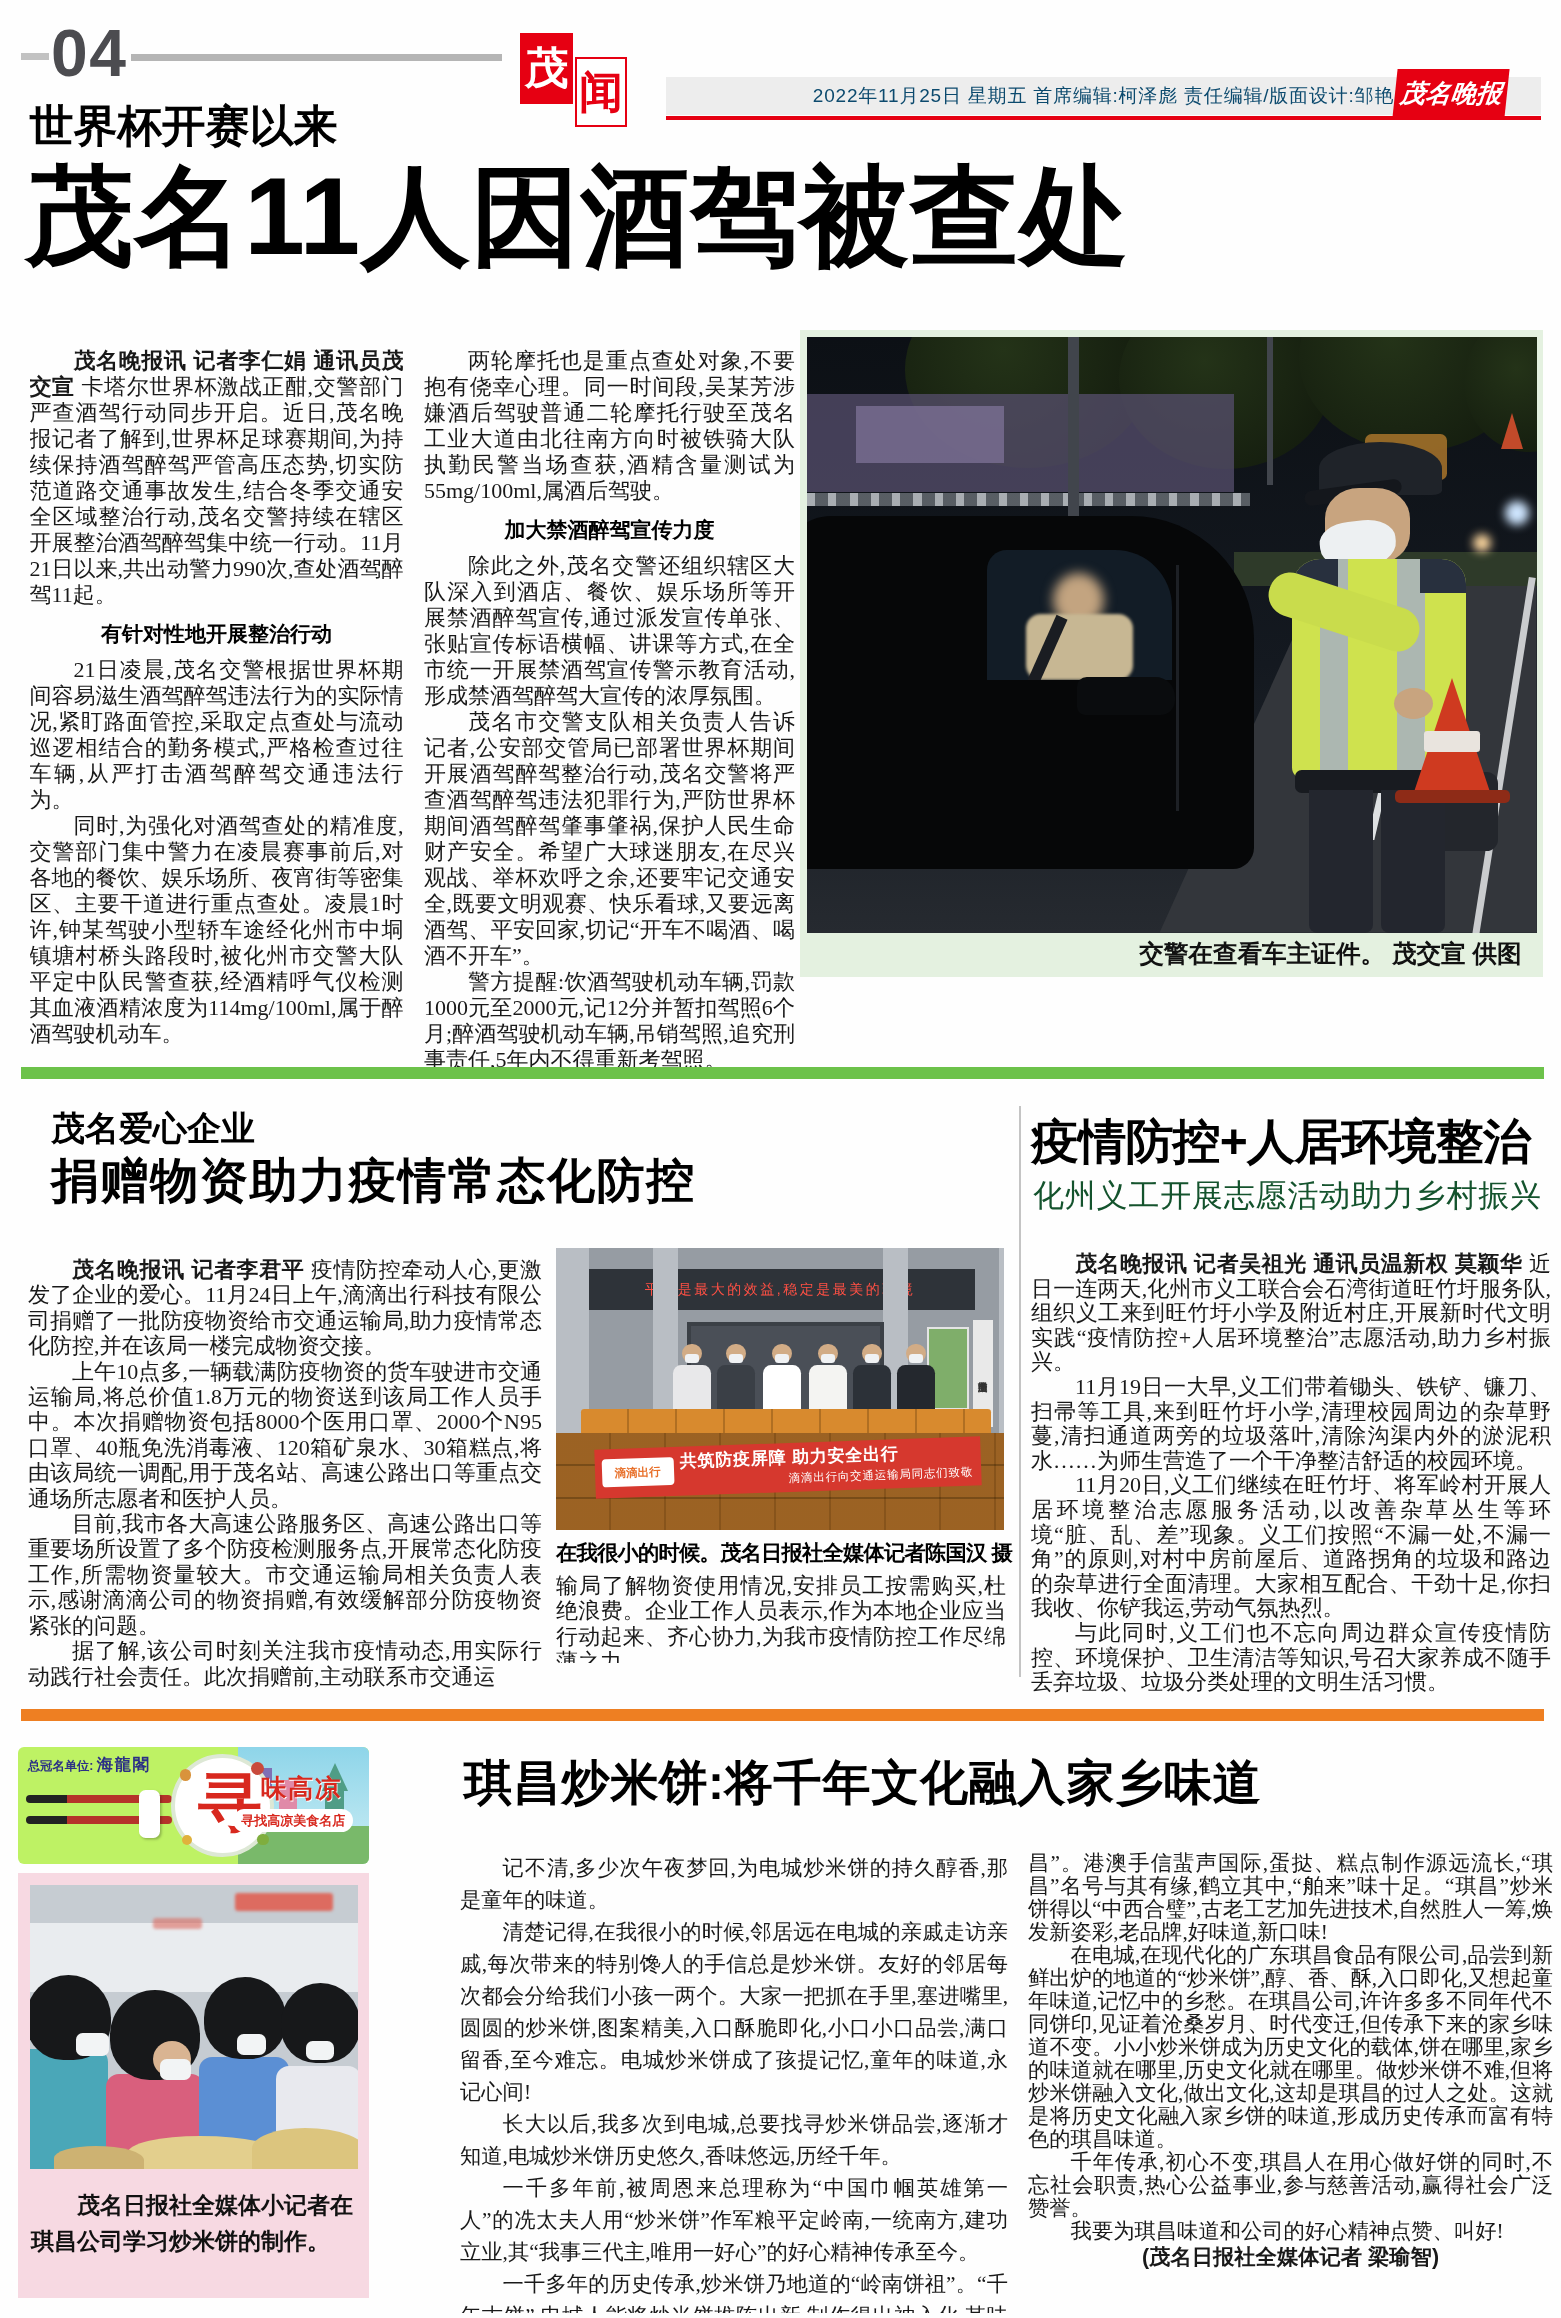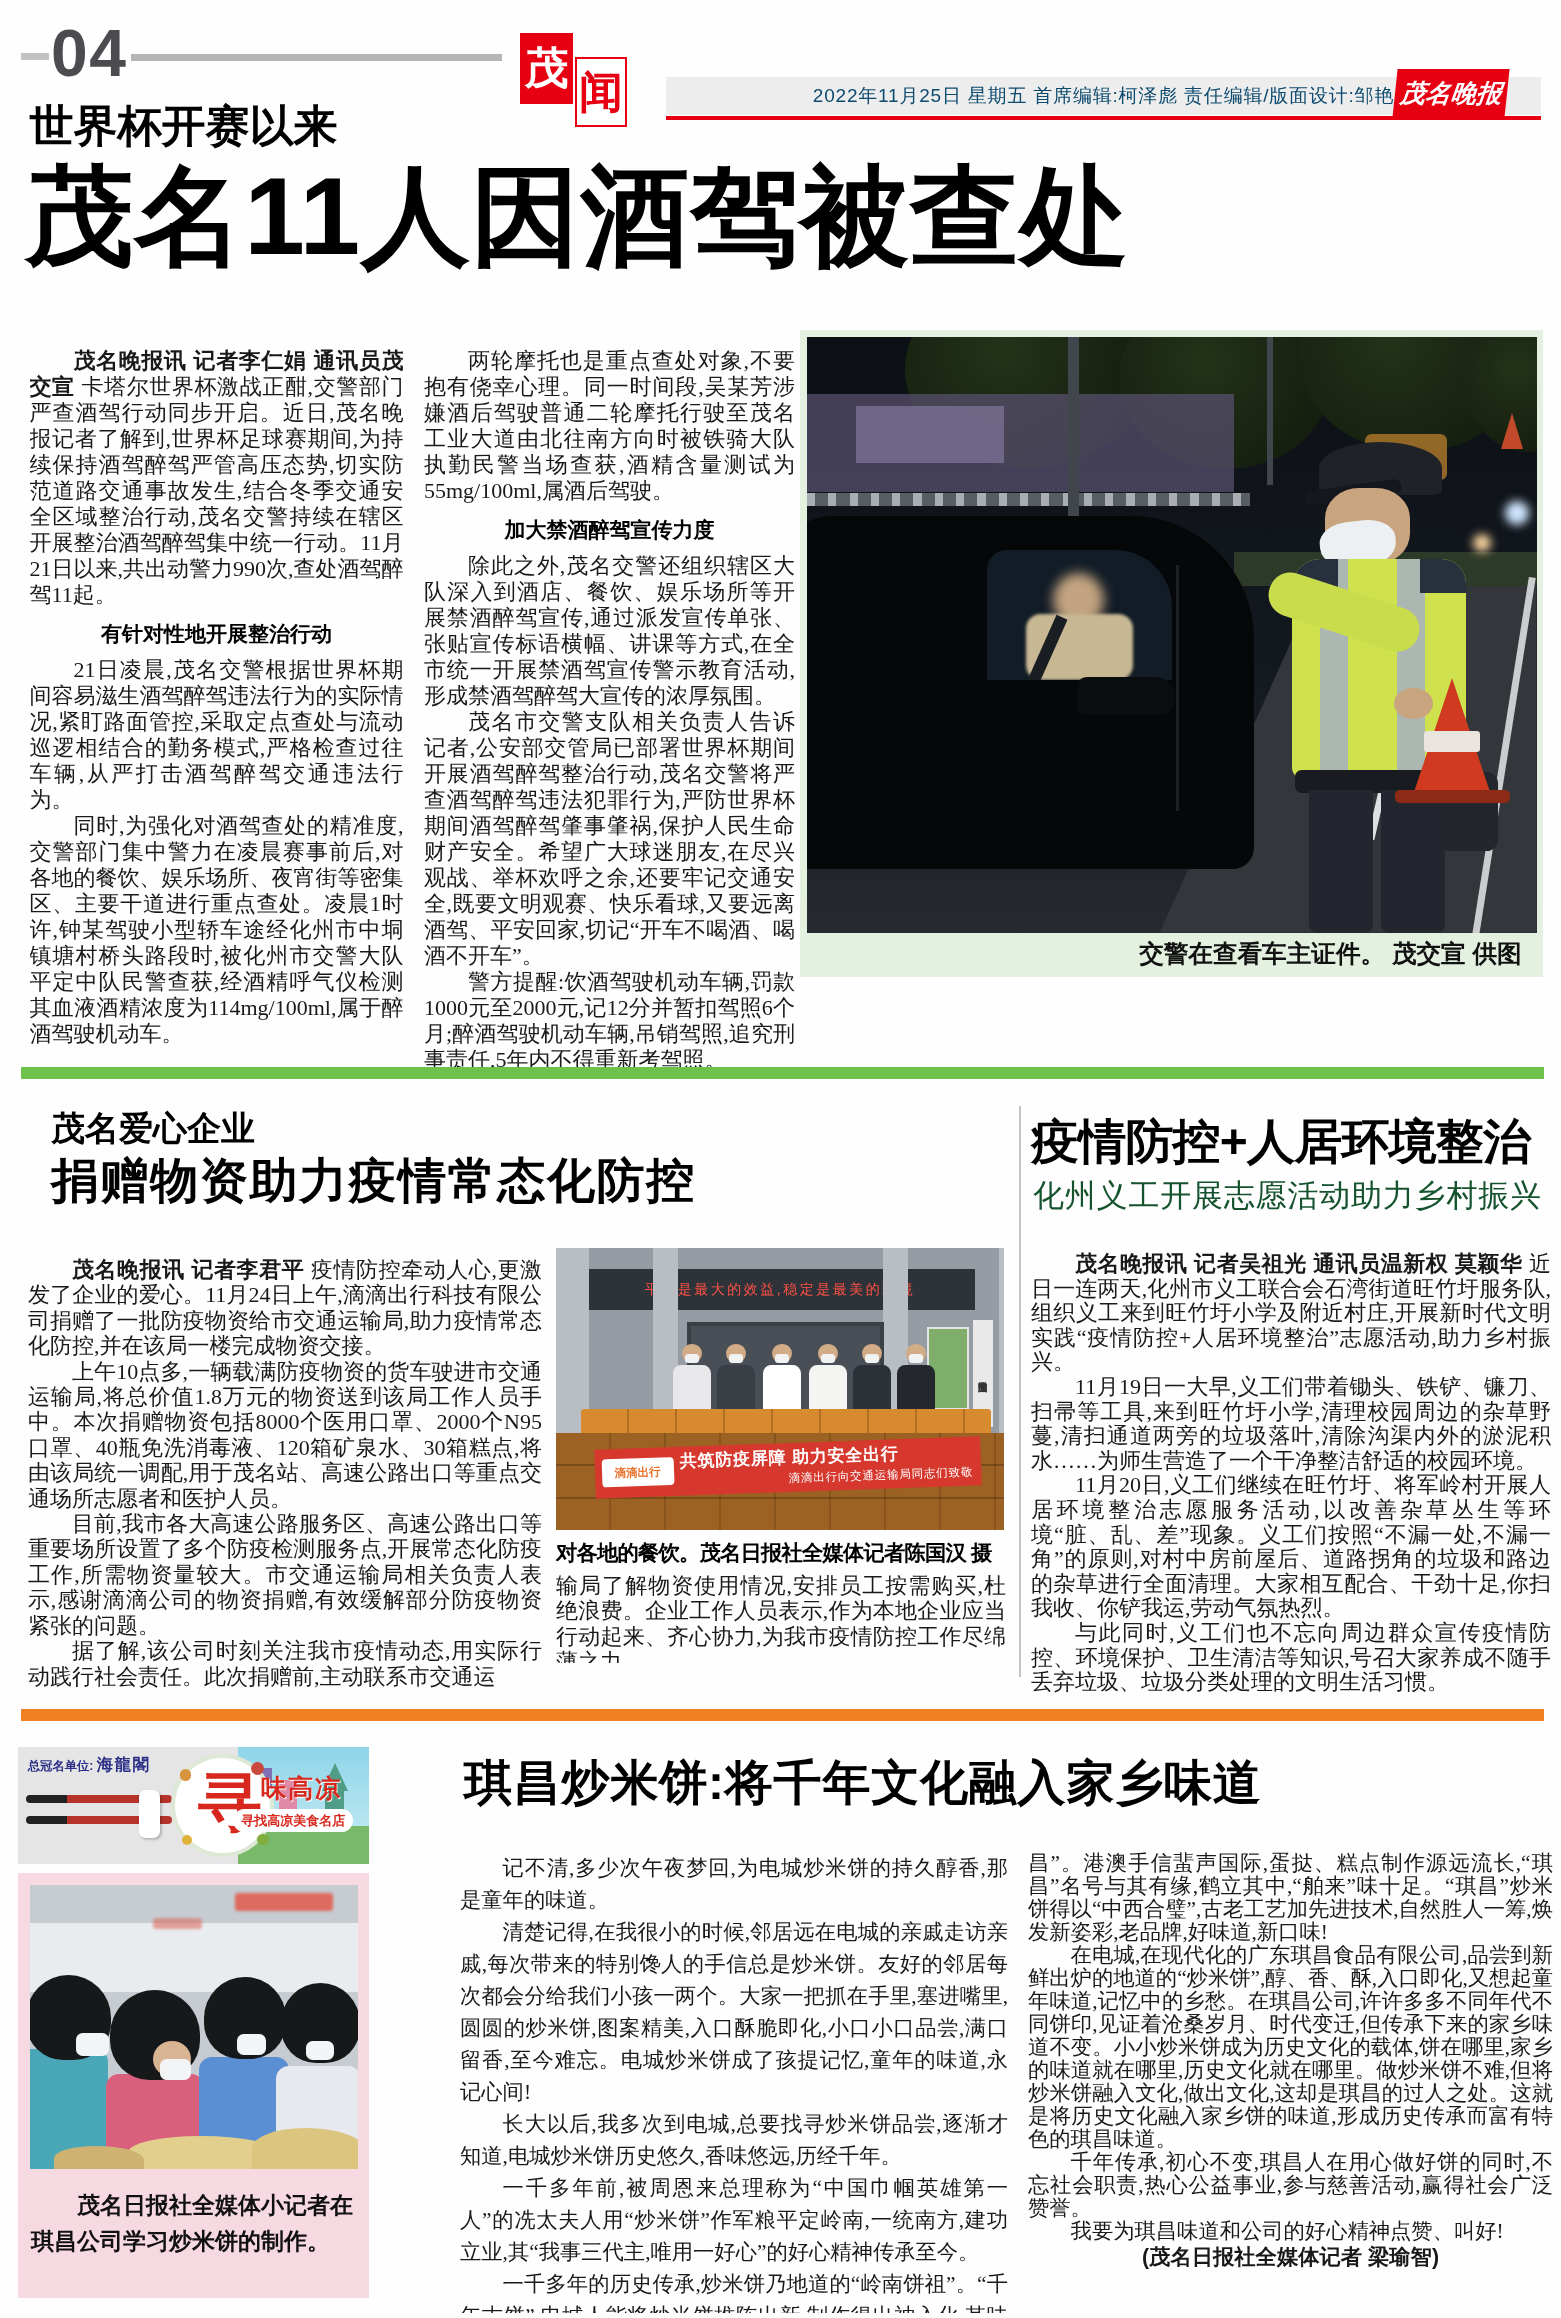--- a/index.html
+++ b/index.html
@@ -115,21 +115,21 @@
             color:#e8702a;font-size:11.5px;font-weight:bold;line-height:28px;text-align:center;}
   .p2-cap{left:556px;top:1538px;width:460px;font-size:21.3px;font-weight:bold;letter-spacing:-0.8px;
           font-family:"Liberation Sans","DejaVu Sans",sans-serif;color:#000;}
   .col-c2{left:556px;top:1573px;width:450px;height:90px;line-height:25.4px;}
   
   .headline3{left:1031px;top:1110px;font-size:48px;font-weight:bold;color:#000;letter-spacing:-0.8px;white-space:nowrap;}
   .deck3{left:1033px;top:1175px;font-size:31px;font-weight:500;color:#14532d;letter-spacing:0.8px;white-space:nowrap;
          font-family:Liberation Serif, serif;}
   .col-d{left:1031px;top:1252px;width:520px;height:453px;line-height:24.6px;}
   
-  .ad{left:18px;top:1747px;width:351px;height:117px;background:#e5e5e5;border-radius:0;overflow:hidden;}
+  .ad{left:18px;top:1747px;width:351px;height:117px;background:#bef264;border-radius:6px;overflow:hidden;}
   .ad-sky{position:absolute;right:0;top:0;width:131px;height:117px;background:linear-gradient(#8ed5e9,#cdeef5);}
   .ad-bld1{position:absolute;right:97px;top:21.3px;width:13px;height:57px;background:#7f6fb5;}
   .ad-bld2{position:absolute;right:72px;top:33px;width:18px;height:46px;background:#e08aa8;}
   .ad-bld3{position:absolute;right:21.3px;top:16.4px;width:0;height:0;border-left:13px solid transparent;
            border-right:13px solid transparent;border-bottom:28px solid #4f9d86;}
   .ad-bld3b{position:absolute;right:24.6px;top:43px;width:19.7px;height:38px;background:#4f9d86;}
   .ad-grass{position:absolute;right:0;top:79px;width:131px;height:38px;background:#79b96a;}
   .ad-sponsor{position:absolute;left:9.8px;top:6.6px;color:#2b2f86;font-size:12.3px;font-weight:bold;
               font-family:"Liberation Sans","DejaVu Sans",sans-serif;}
   .ad-sponsor b{font-size:16.4px;letter-spacing:1.6px;}
@@ -292,21 +292,21 @@
         <div class="pm"></div>
       </div>
     <div class="boxes-top"></div>
     <div class="boxes"></div>
     <div class="banner2">
       <div class="didi-tag">滴滴出行</div>
       <div class="b1">共筑防疫屏障 助力安全出行</div>
       <div class="b2">滴滴出行向交通运输局同志们致敬</div>
     </div>
   </div>
-  <div class="abs p2-cap">对各地的餐饮。茂名日报社全媒体记者陈国汉 摄</div>
+  <div class="abs p2-cap">在我很小的时候。茂名日报社全媒体记者陈国汉 摄</div>
   <div class="abs bodycol col-c2">
     <p class="noindent">输局了解物资使用情况,安排员工按需购买,杜绝浪费。企业工作人员表示,作为本地企业应当行动起来、齐心协力,为我市疫情防控工作尽绵薄之力。</p>
   </div>
 
   <div class="abs vdivider"></div>
 
   <div class="abs headline3 sans">疫情防控+人居环境整治</div>
   <div class="abs deck3">化州义工开展志愿活动助力乡村振兴</div>
   <div class="abs bodycol col-d">
     <p><span class="lead-in">茂名晚报讯 记者吴祖光 通讯员温新权 莫颖华 </span><span>近日一连两天,化州市义工联合会石湾街道旺竹圩服务队,组织义工来到旺竹圩小学及附近村庄,开展新时代文明实践“疫情防控+人居环境整治”志愿活动,助力乡村振兴。</span></p>

